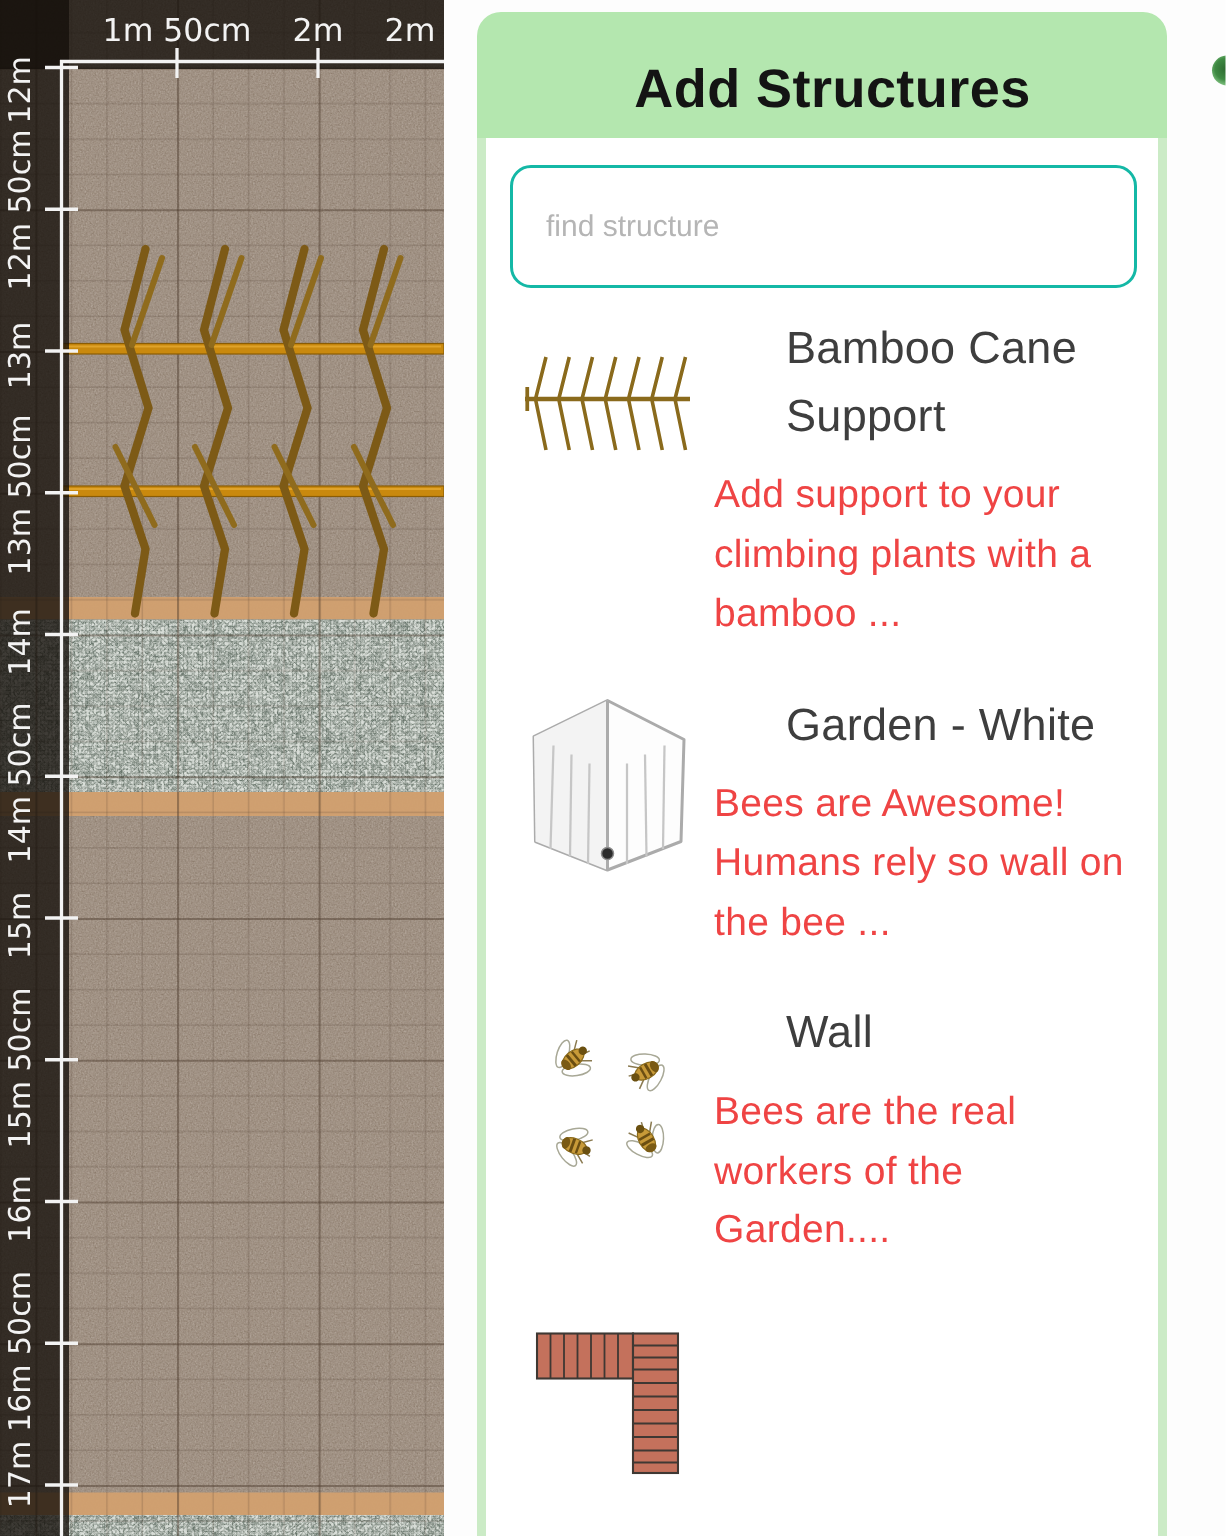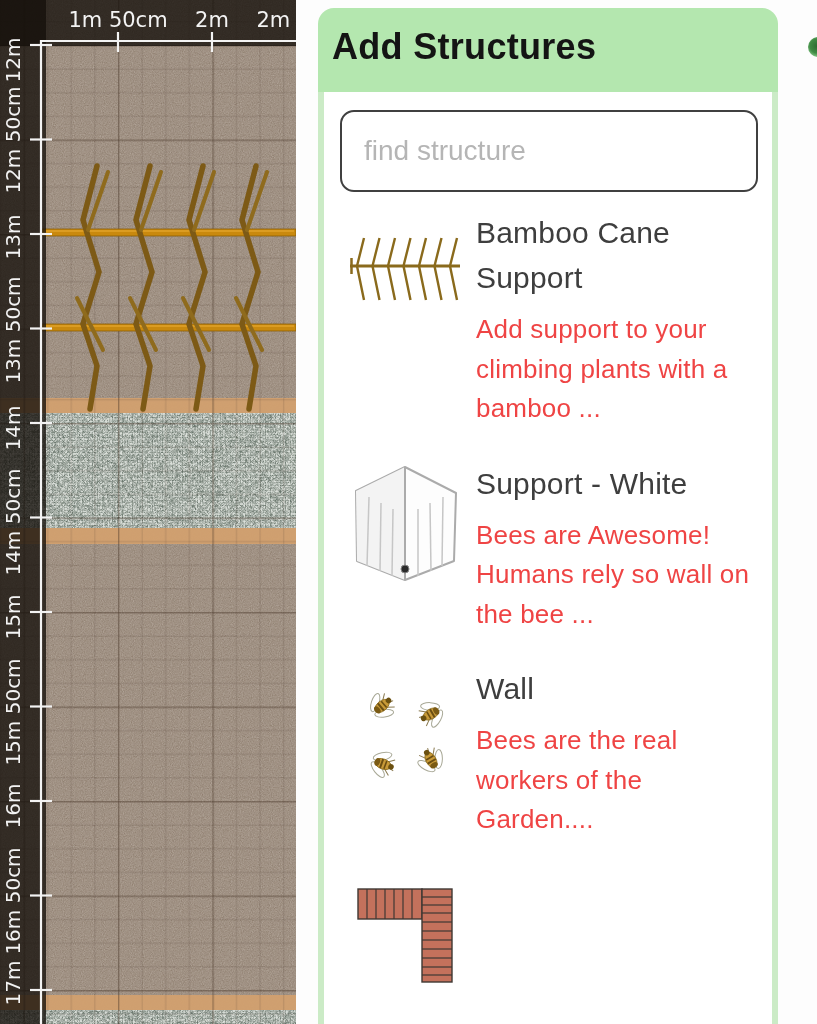--- a/index.html
+++ b/index.html
@@ -14,43 +14,44 @@
 
   
   .panel{
     position:absolute;left:318px;top:8px;width:460px;height:1016px;
     display:flex;flex-direction:column;
   }
   .panel-header{
     background:#b4e7af;border-radius:16px 16px 0 0;height:84px;flex:0 0 auto;
   }
   .panel-title{
-    margin:0;padding:18px 0 0 14px;font-size:36px;font-weight:600;color:#141414;
+    margin:12px;padding:18px 0 0 14px;font-size:36px;font-weight:600;color:#141414;
     letter-spacing:0.3px;
+    text-align:center;
   }
   .panel-body{
     flex:1 1 auto;background:#ffffff;
     border-left:6px solid #cbebc6;border-right:6px solid #cbebc6;
     padding:18px 14px 0 16px;box-sizing:border-box;overflow:hidden;
   }
   .search{
     display:block;width:100%;height:82px;box-sizing:border-box;
-    border:2px solid #404040;border-radius:14px;background:#fff;
-    font-family:"Liberation Sans", sans-serif;font-size:28px;color:#444;
+    border:2px solid #14b8a6;border-radius:14px;background:#fff;
+    font-family:"Liberation Sans", sans-serif;font-size:20px;color:#444;
     padding:0 0 0 22px;outline:none;
   }
   .search::placeholder{color:#b5b5b5;}
   .items{margin-top:2px;}
   .item{
     display:grid;grid-template-columns:130px 1fr;column-gap:6px;
     padding:16px 0 16px 0;cursor:pointer;
   }
   .icon-cell{display:flex;justify-content:center;align-items:flex-start;}
   .item-title{
-    font-size:30px;font-weight:500;color:#3e3e3e;line-height:1.5;letter-spacing:0.2px;
+    font-size:30px;font-weight:500;color:#3e3e3e;line-height:1.5;letter-spacing:0.2px;margin-left:48px;
   }
   .item-desc{
     font-size:26px;font-weight:400;color:#ef4444;line-height:1.52;margin-top:10px;
     letter-spacing:0.2px;
   }
   .pad-top-sm{padding-top:14px;}
   .pad-top-md{padding-top:26px;}
 
   .green-dot{
     position:absolute;left:808px;top:37px;width:20px;height:20px;border-radius:50%;
@@ -235,21 +236,21 @@
               <line x1="33" y1="42" x2="32" y2="110"></line>
               <line x1="45" y1="48" x2="44" y2="115"></line>
               <line x1="70" y1="48" x2="70" y2="115"></line>
               <line x1="82" y1="42" x2="83" y2="110"></line>
               <line x1="95" y1="36" x2="94" y2="105"></line>
             </g>
             <circle cx="57" cy="108" r="4" fill="#2b2b2b" stroke="#8a8a8a" stroke-width="1"></circle>
           </svg>
         </div>
         <div class="text-cell">
-          <div class="item-title">Support - White</div>
+          <div class="item-title">Garden - White</div>
           <div class="item-desc">Bees are Awesome! Humans rely so wall on the bee ...</div>
         </div>
       </div>
 
       <div class="item">
         <div class="icon-cell pad-top-sm">
           <svg width="112" height="110" viewBox="0 0 112 110" xmlns="http://www.w3.org/2000/svg">
             <defs>
               <g id="bee">
                 <ellipse cx="-3" cy="-7" rx="9.5" ry="3.8" fill="#ffffff" fill-opacity="0.92" stroke="#a8a896" stroke-width="1" transform="rotate(-32 -3 -7)"></ellipse>

